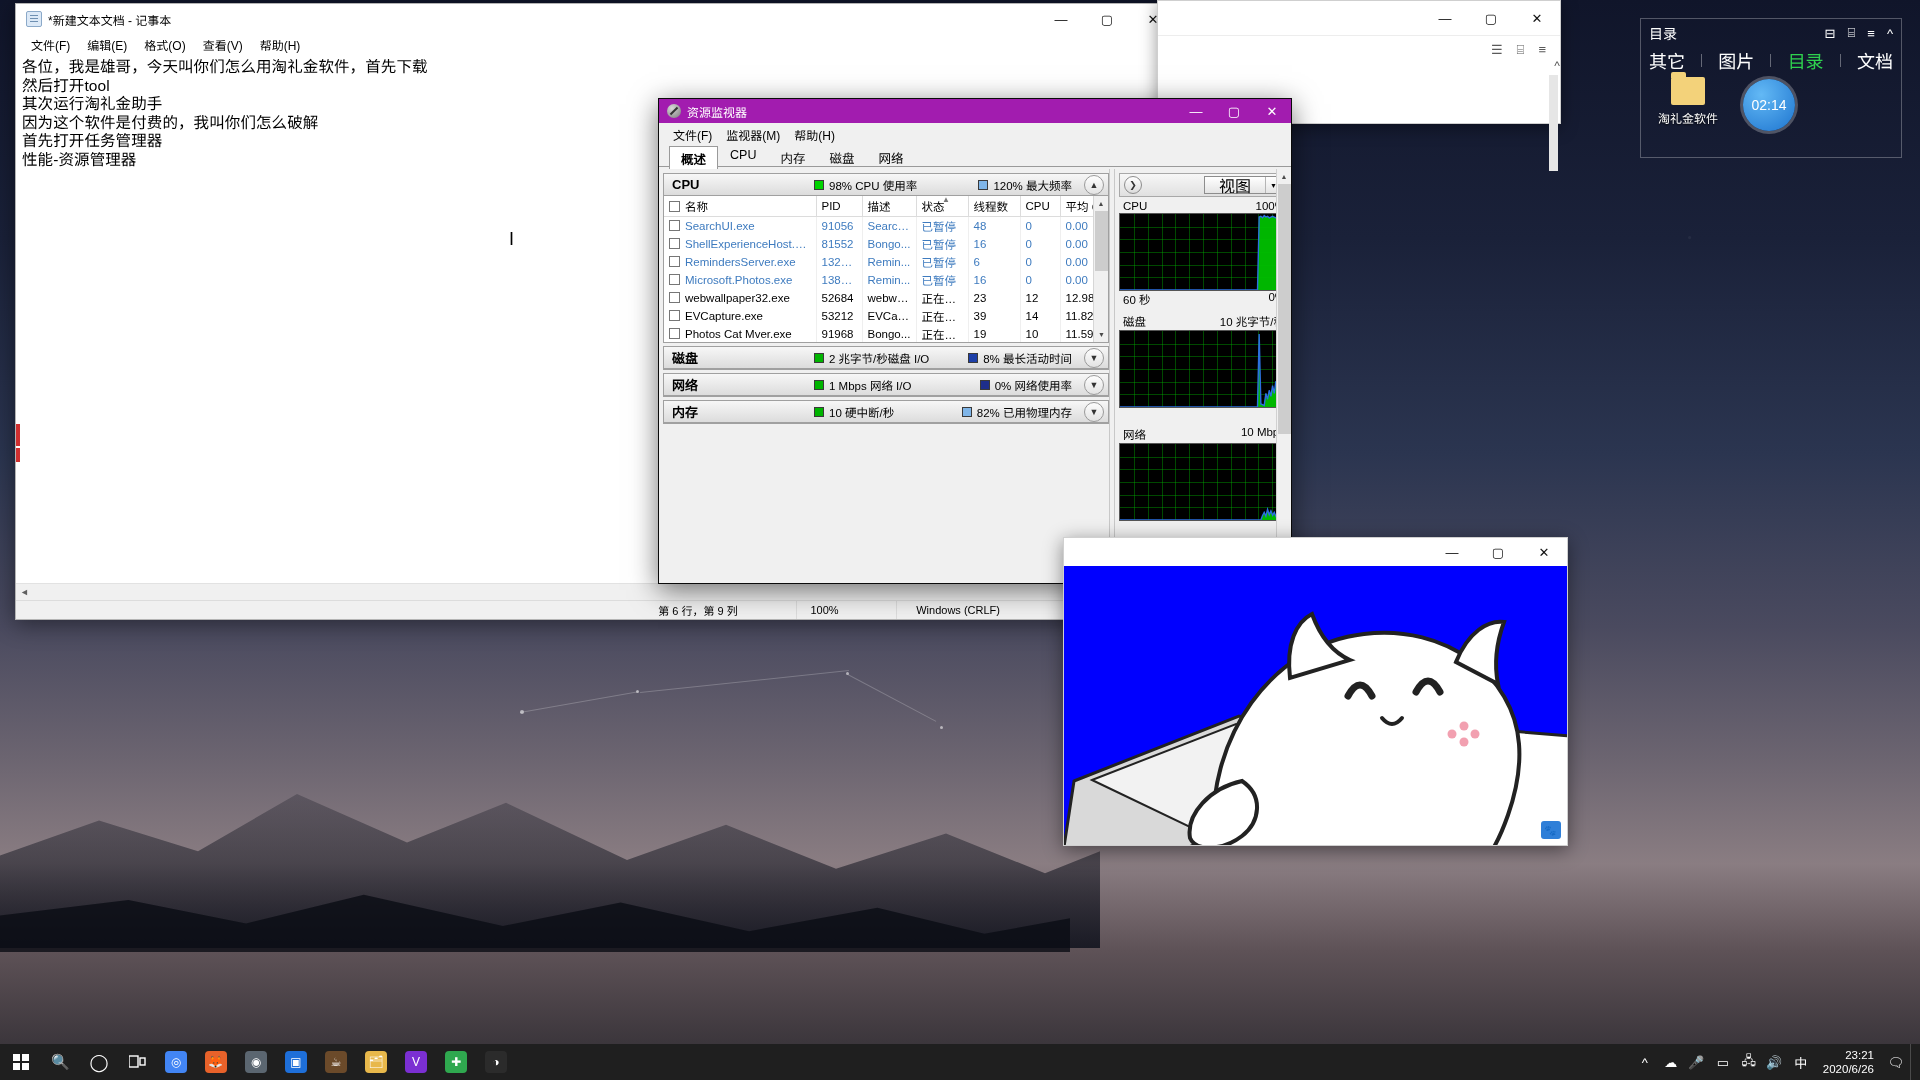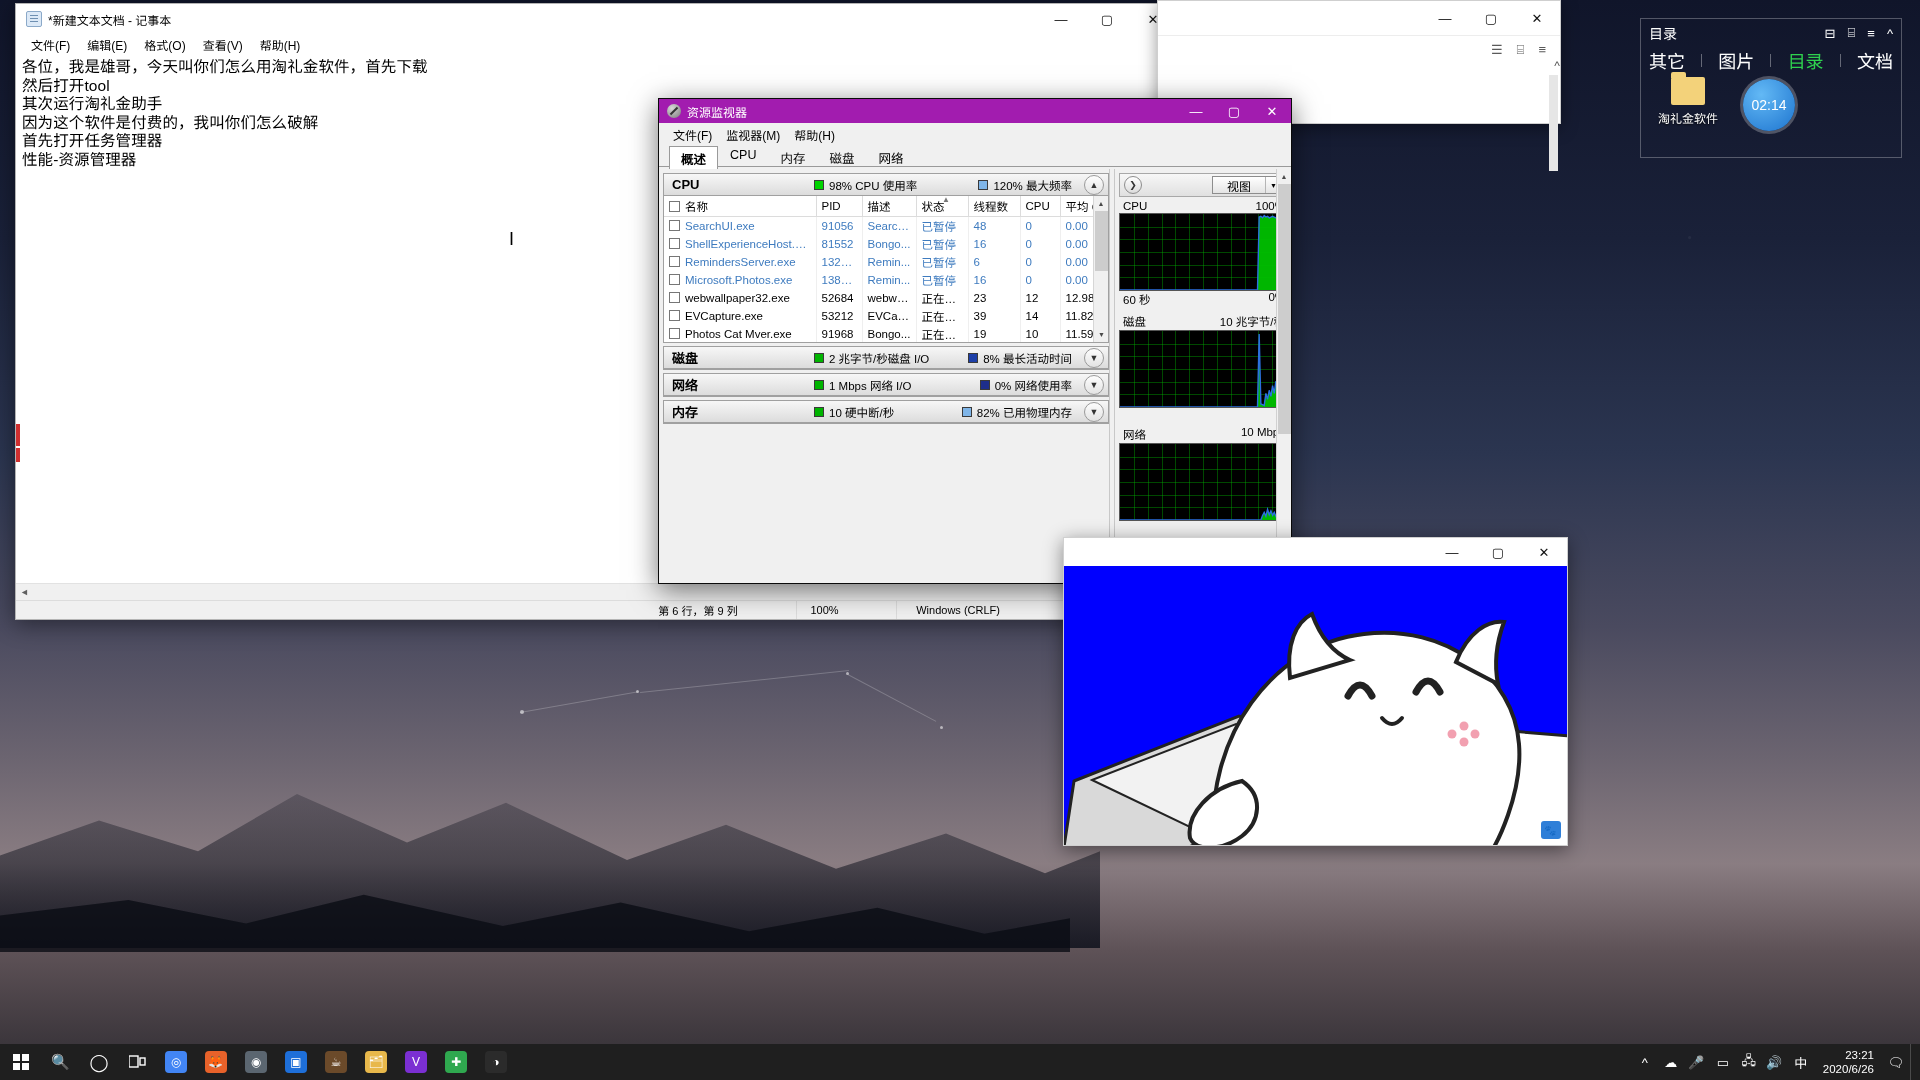--- a/index.html
+++ b/index.html
@@ -123,21 +123,21 @@
   #proc-thumb{position:absolute;top:15px;left:1px;width:13px;height:60px;background:#cdcdcd;}
 
   
   #rg-toolbar{height:24px;display:flex;align-items:center;gap:6px;padding:0 4px;
     background:linear-gradient(180deg,#f7f7f7,#e0e0e0);border:1px solid #a8a8a8;margin:4px 4px 2px;}
   .rg-round{width:18px;height:18px;border-radius:50%;border:1px solid #8d8d8d;
     background:linear-gradient(180deg,#fff,#dcdcdc);display:flex;align-items:center;
     justify-content:center;font-size:9px;color:#333;}
   #rg-viewbtn{margin-left:auto;display:flex;align-items:center;border:1px solid #8d8d8d;
     background:linear-gradient(180deg,#fff,#e4e4e4);height:18px;}
-  #rg-viewbtn .lbl{padding:0 14px;font-size:12px;color:#000;}
+  #rg-viewbtn .lbl{padding:0 14px;font-size:16px;color:#000;}
   #rg-viewbtn .arw{width:16px;height:100%;border-left:1px solid #b5b5b5;display:flex;
     align-items:center;justify-content:center;font-size:7px;}
   .graph-block{margin:0 4px 4px;}
   .graph-head{display:flex;justify-content:space-between;font-size:11.5px;color:#000;
     padding:1px 2px 1px 4px;}
   .graph-foot{display:flex;justify-content:space-between;font-size:11.5px;color:#000;
     padding:0 2px 1px 4px;}
   .graph{height:78px;background:#000;border:1px solid #555;position:relative;overflow:hidden;}
   .grid-v,.grid-h{position:absolute;background:rgba(0,180,0,.40);}
   .grid-v{width:1px;top:0;bottom:0;}

